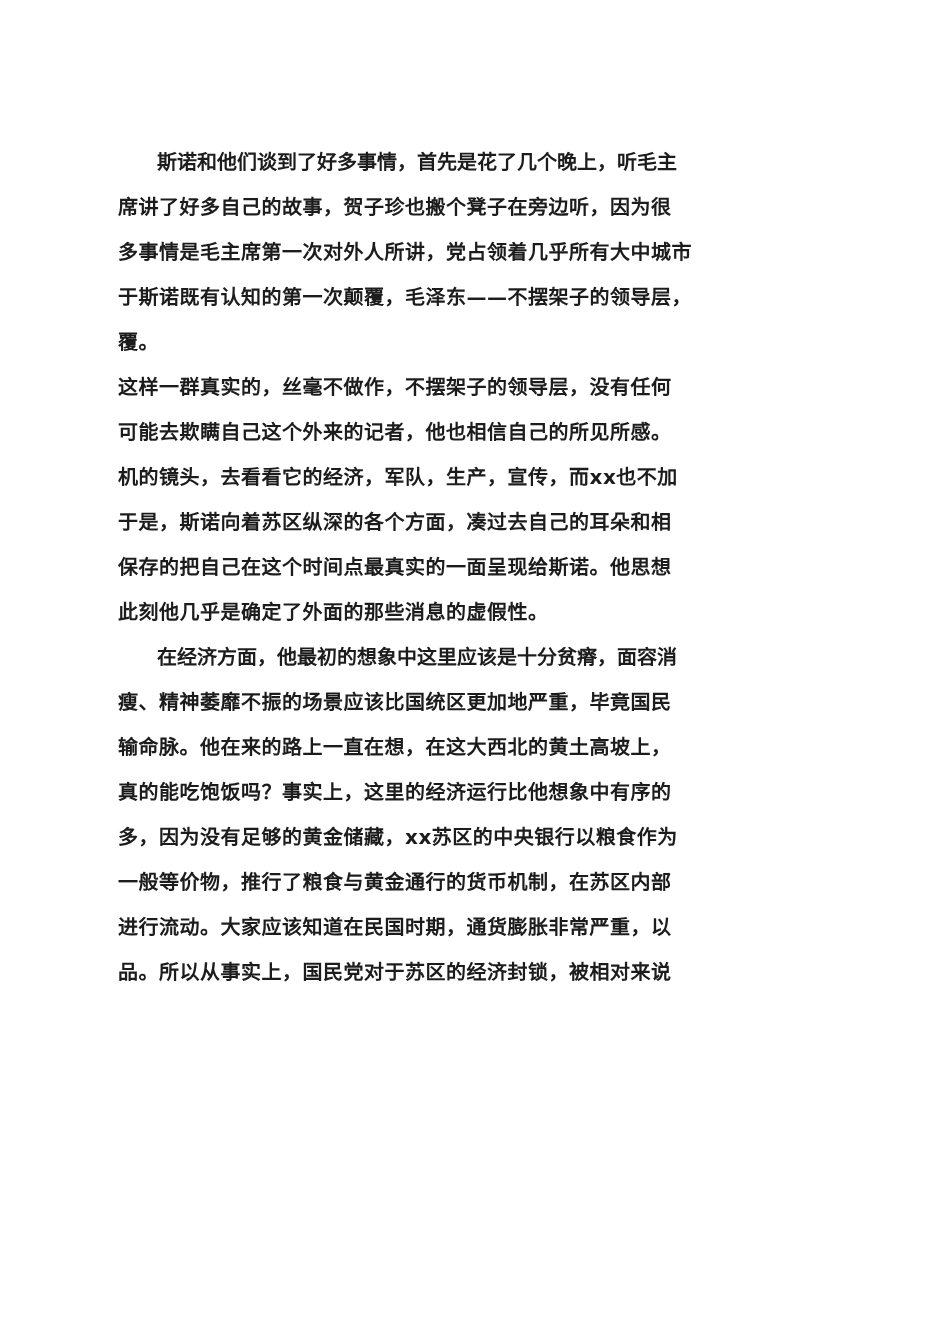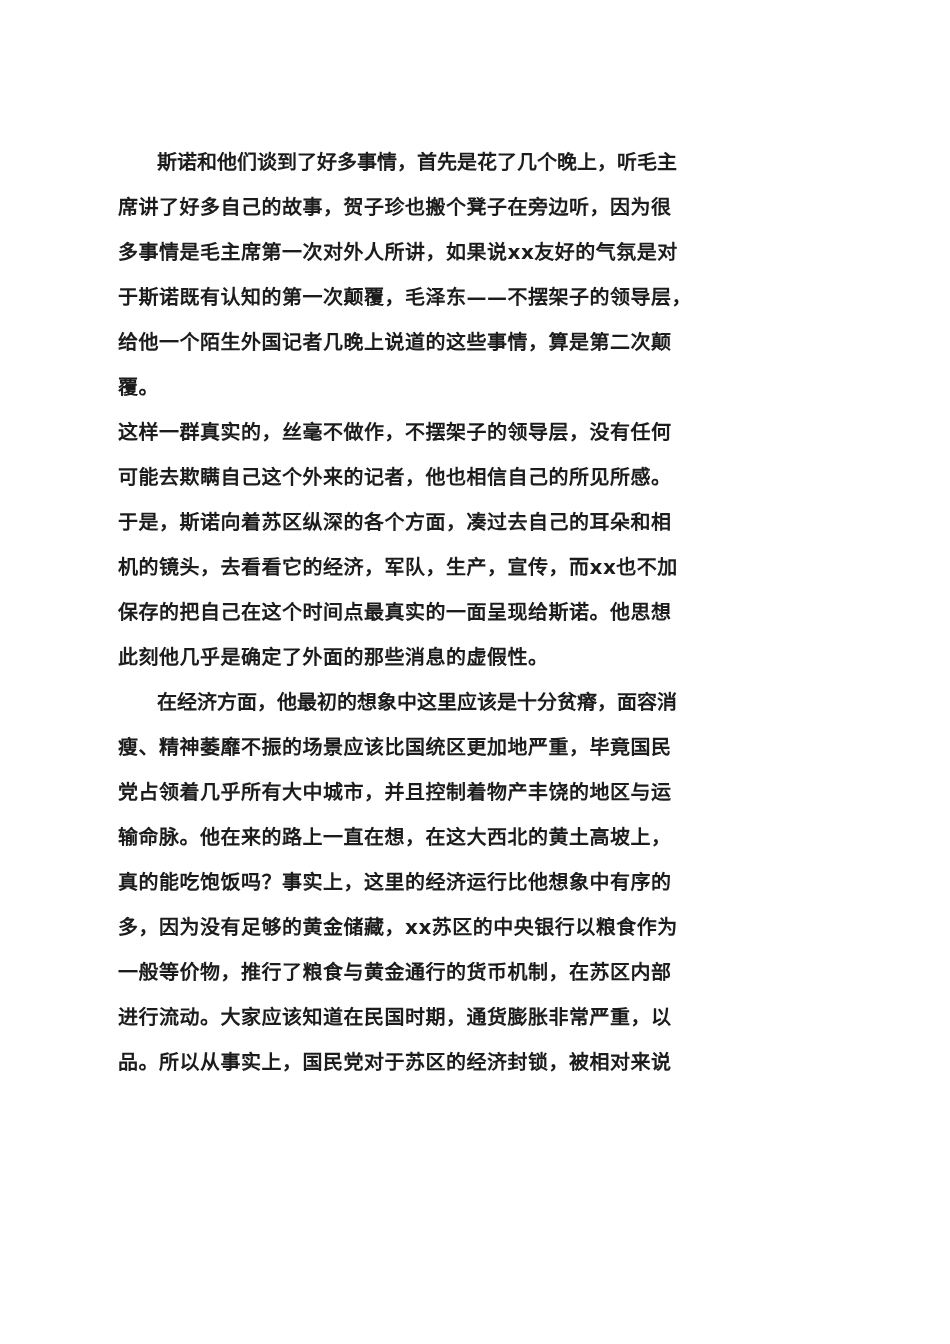--- a/index.html
+++ b/index.html
@@ -45,37 +45,35 @@
   }
 </style>
 </head>
 <body style="--page-bg: #ffffff; --text-color: #1c1c1c;">
 
 <div class="page">
   <div class="textblock">
       <div class="paragraph">
         <div class="line first">斯诺和他们谈到了好多事情，首先是花了几个晚上，听毛主</div>
         <div class="line">席讲了好多自己的故事，贺子珍也搬个凳子在旁边听，因为很</div>
-        <div class="line">多事情是毛主席第一次对外人所讲，如果说xx友好的气氛是对</div>
+        <div class="line">多事情是毛主席第一次对外人所讲，党占领着几乎所有大中城市</div>
         <div class="line">于斯诺既有认知的第一次颠覆，毛泽东——不摆架子的领导层，</div>
-        <div class="line">给他一个陌生外国记者几晚上说道的这些事情，算是第二次颠</div>
         <div class="line">覆。</div>
       </div>
       <div class="paragraph">
         <div class="line">这样一群真实的，丝毫不做作，不摆架子的领导层，没有任何</div>
         <div class="line">可能去欺瞒自己这个外来的记者，他也相信自己的所见所感。</div>
+        <div class="line">机的镜头，去看看它的经济，军队，生产，宣传，而xx也不加</div>
         <div class="line">于是，斯诺向着苏区纵深的各个方面，凑过去自己的耳朵和相</div>
-        <div class="line">机的镜头，去看看它的经济，军队，生产，宣传，而xx也不加</div>
         <div class="line">保存的把自己在这个时间点最真实的一面呈现给斯诺。他思想</div>
         <div class="line">此刻他几乎是确定了外面的那些消息的虚假性。</div>
       </div>
       <div class="paragraph">
         <div class="line first">在经济方面，他最初的想象中这里应该是十分贫瘠，面容消</div>
         <div class="line">瘦、精神萎靡不振的场景应该比国统区更加地严重，毕竟国民</div>
-        <div class="line">党占领着几乎所有大中城市，并且控制着物产丰饶的地区与运</div>
         <div class="line">输命脉。他在来的路上一直在想，在这大西北的黄土高坡上，</div>
         <div class="line">真的能吃饱饭吗？事实上，这里的经济运行比他想象中有序的</div>
         <div class="line">多，因为没有足够的黄金储藏，xx苏区的中央银行以粮食作为</div>
         <div class="line">一般等价物，推行了粮食与黄金通行的货币机制，在苏区内部</div>
         <div class="line">进行流动。大家应该知道在民国时期，通货膨胀非常严重，以</div>
         <div class="line">品。所以从事实上，国民党对于苏区的经济封锁，被相对来说</div>
       </div>
     </div>
 </div>
 

